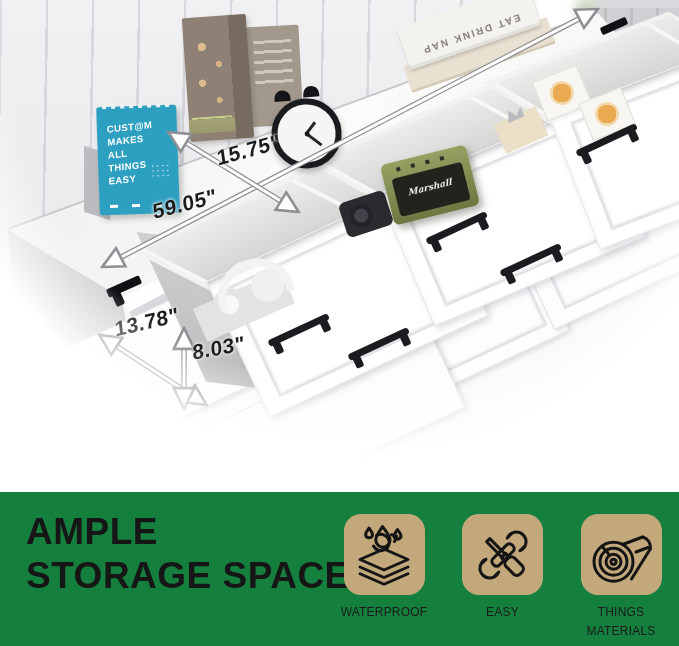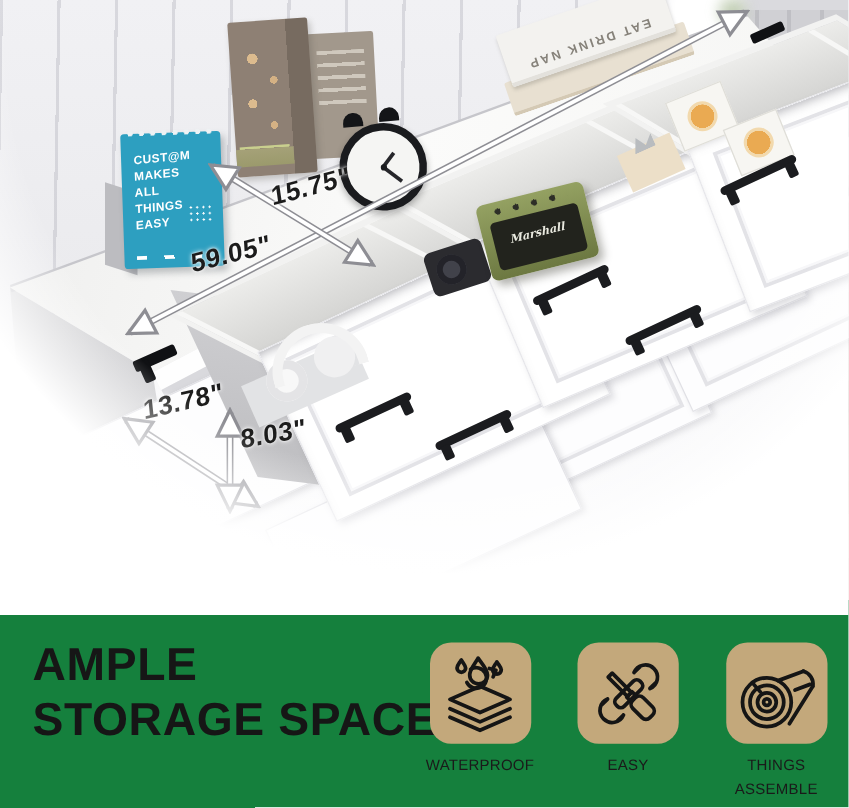--- a/index.html
+++ b/index.html
@@ -342,19 +342,19 @@
             <circle cx="38" cy="57" r="3.5"></circle>
             <path d="M50 34 L77 24"></path>
             <path d="M77 24 a14 14 0 0 1 10 16"></path>
             <path d="M87 40 L62 80"></path>
             <path d="M68 44 l16 -6"></path>
             <path d="M24 38 l7 8"></path>
           </svg>
         </div>
         <div class="fe-label">
           <div>THINGS</div>
-          <div>ASSEMBLE</div>
+          <div>MATERIALS</div>
         </div>
       </div>
 
     </div>
   </div>
 </div>
 
 </body></html>

